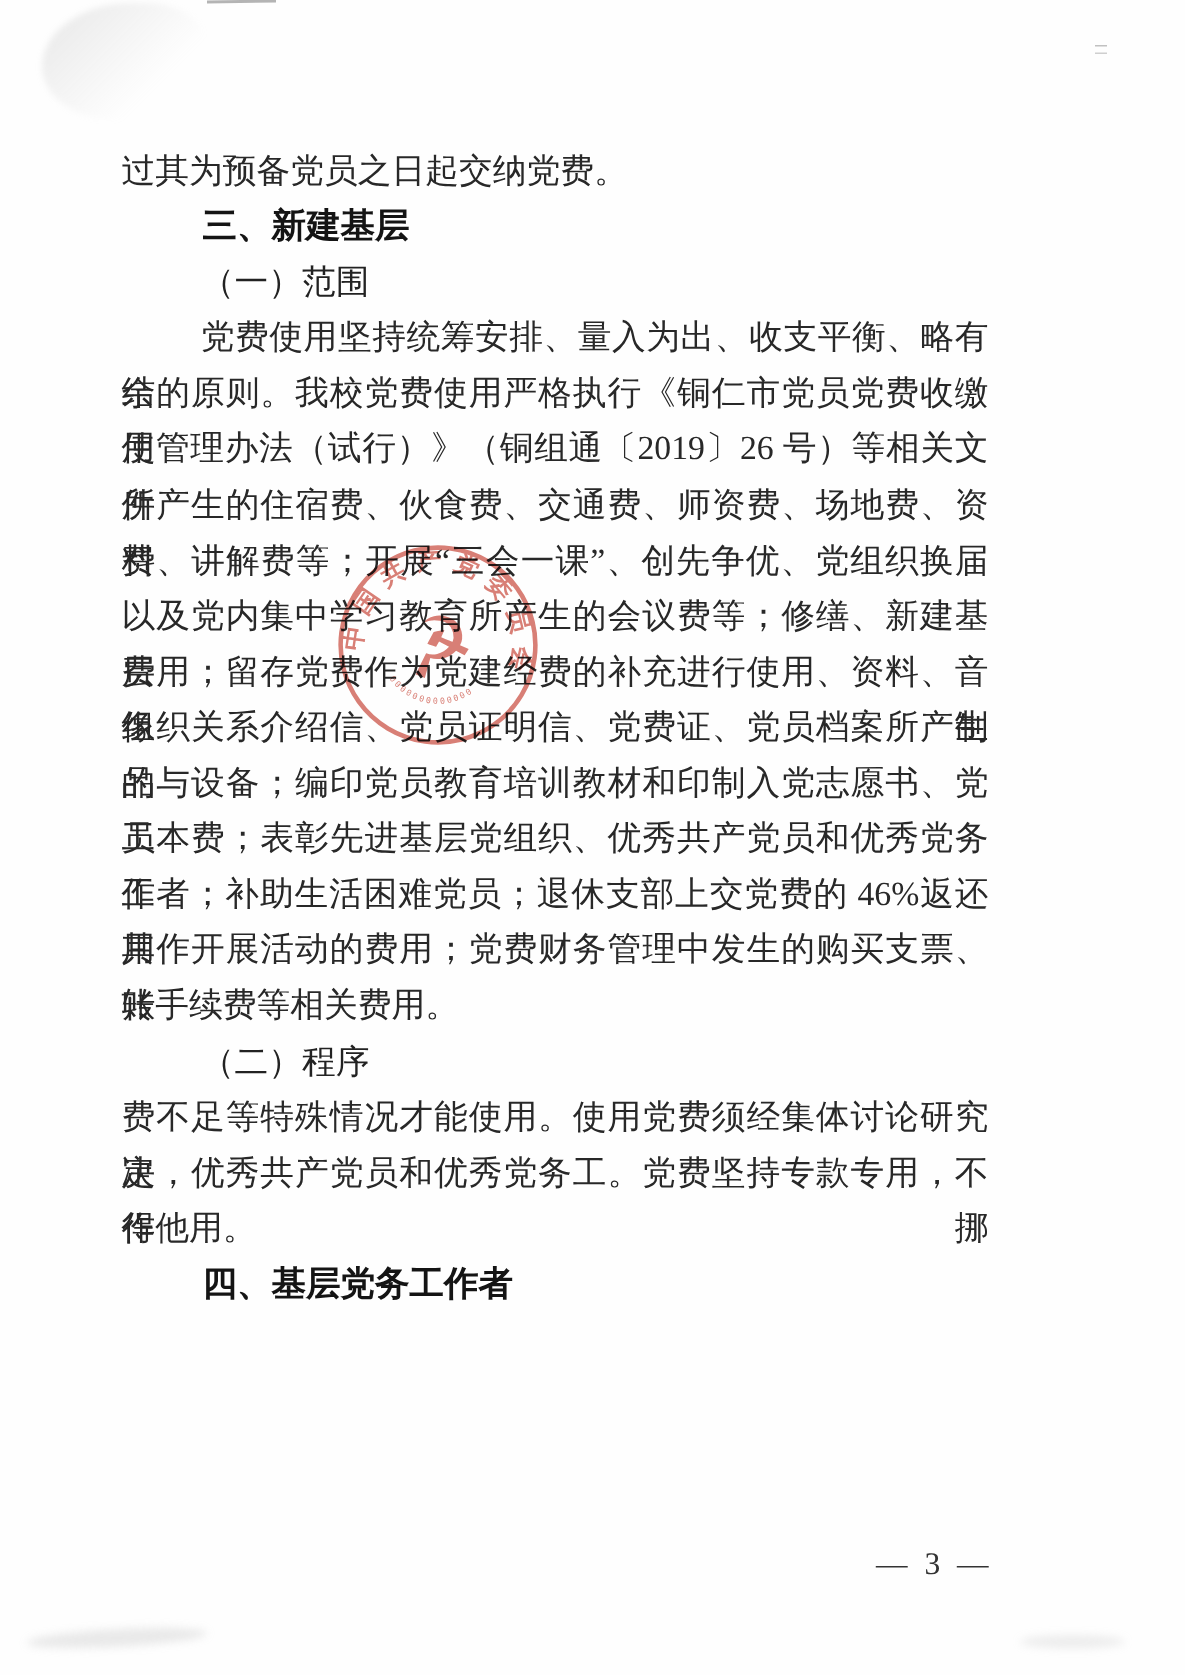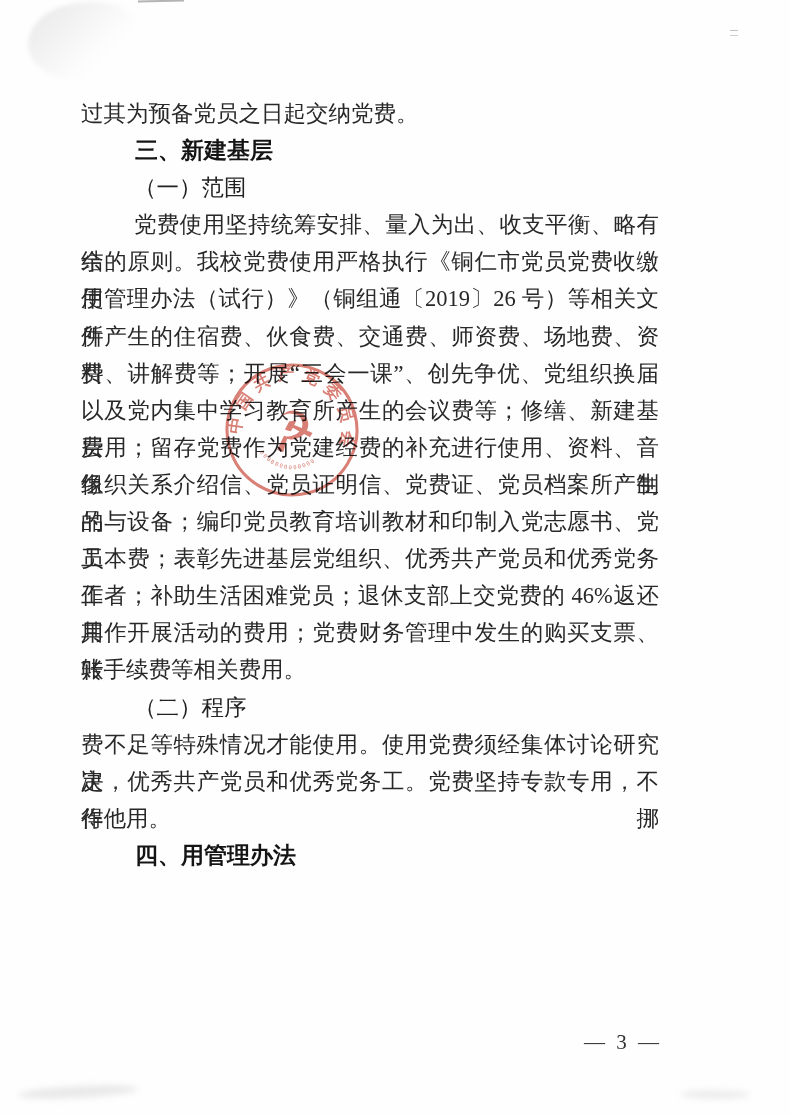--- a/index.html
+++ b/index.html
@@ -77,21 +77,21 @@
       <div class="line body justify">组织关系介绍信、党员证明信、党费证、党员档案所产生的</div>
       <div class="line body justify">品与设备；编印党员教育培训教材和印制入党志愿书、党员</div>
       <div class="line body justify">工本费；表彰先进基层党组织、优秀共产党员和优秀党务工</div>
       <div class="line body justify">作者；补助生活困难党员；退休支部上交党费的 46%返还其</div>
       <div class="line body justify">用作开展活动的费用；党费财务管理中发生的购买支票、转</div>
       <div class="line body">账手续费等相关费用。</div>
       <div class="line subheading indent">（二）程序</div>
       <div class="line body justify">费不足等特殊情况才能使用。使用党费须经集体讨论研究决</div>
       <div class="line body justify">定，优秀共产党员和优秀党务工。党费坚持专款专用，不得挪</div>
       <div class="line body">作他用。</div>
-      <div class="line heading indent">四、用管理办法</div>
+      <div class="line heading indent">四、基层党务工作者</div>
     </div>
 
   <svg class="seal" viewBox="0 0 140 140">
     <g transform="rotate(-14 70 70)" fill="#c9483a" opacity="0.85">
       <circle cx="70" cy="70" r="64" fill="none" stroke="#c9483a" stroke-width="3"></circle>
       <defs>
         <path id="ringPath" d="M 20,70 A 50,50 0 1 1 120,70 A 50,50 0 1 1 20,70"></path>
         <path id="codePath" d="M 33,82 A 39,39 0 0 0 107,82"></path>
       </defs>
       <text font-size="16" font-weight="bold" letter-spacing="7" font-family="'Liberation Serif','DejaVu Serif',serif">

